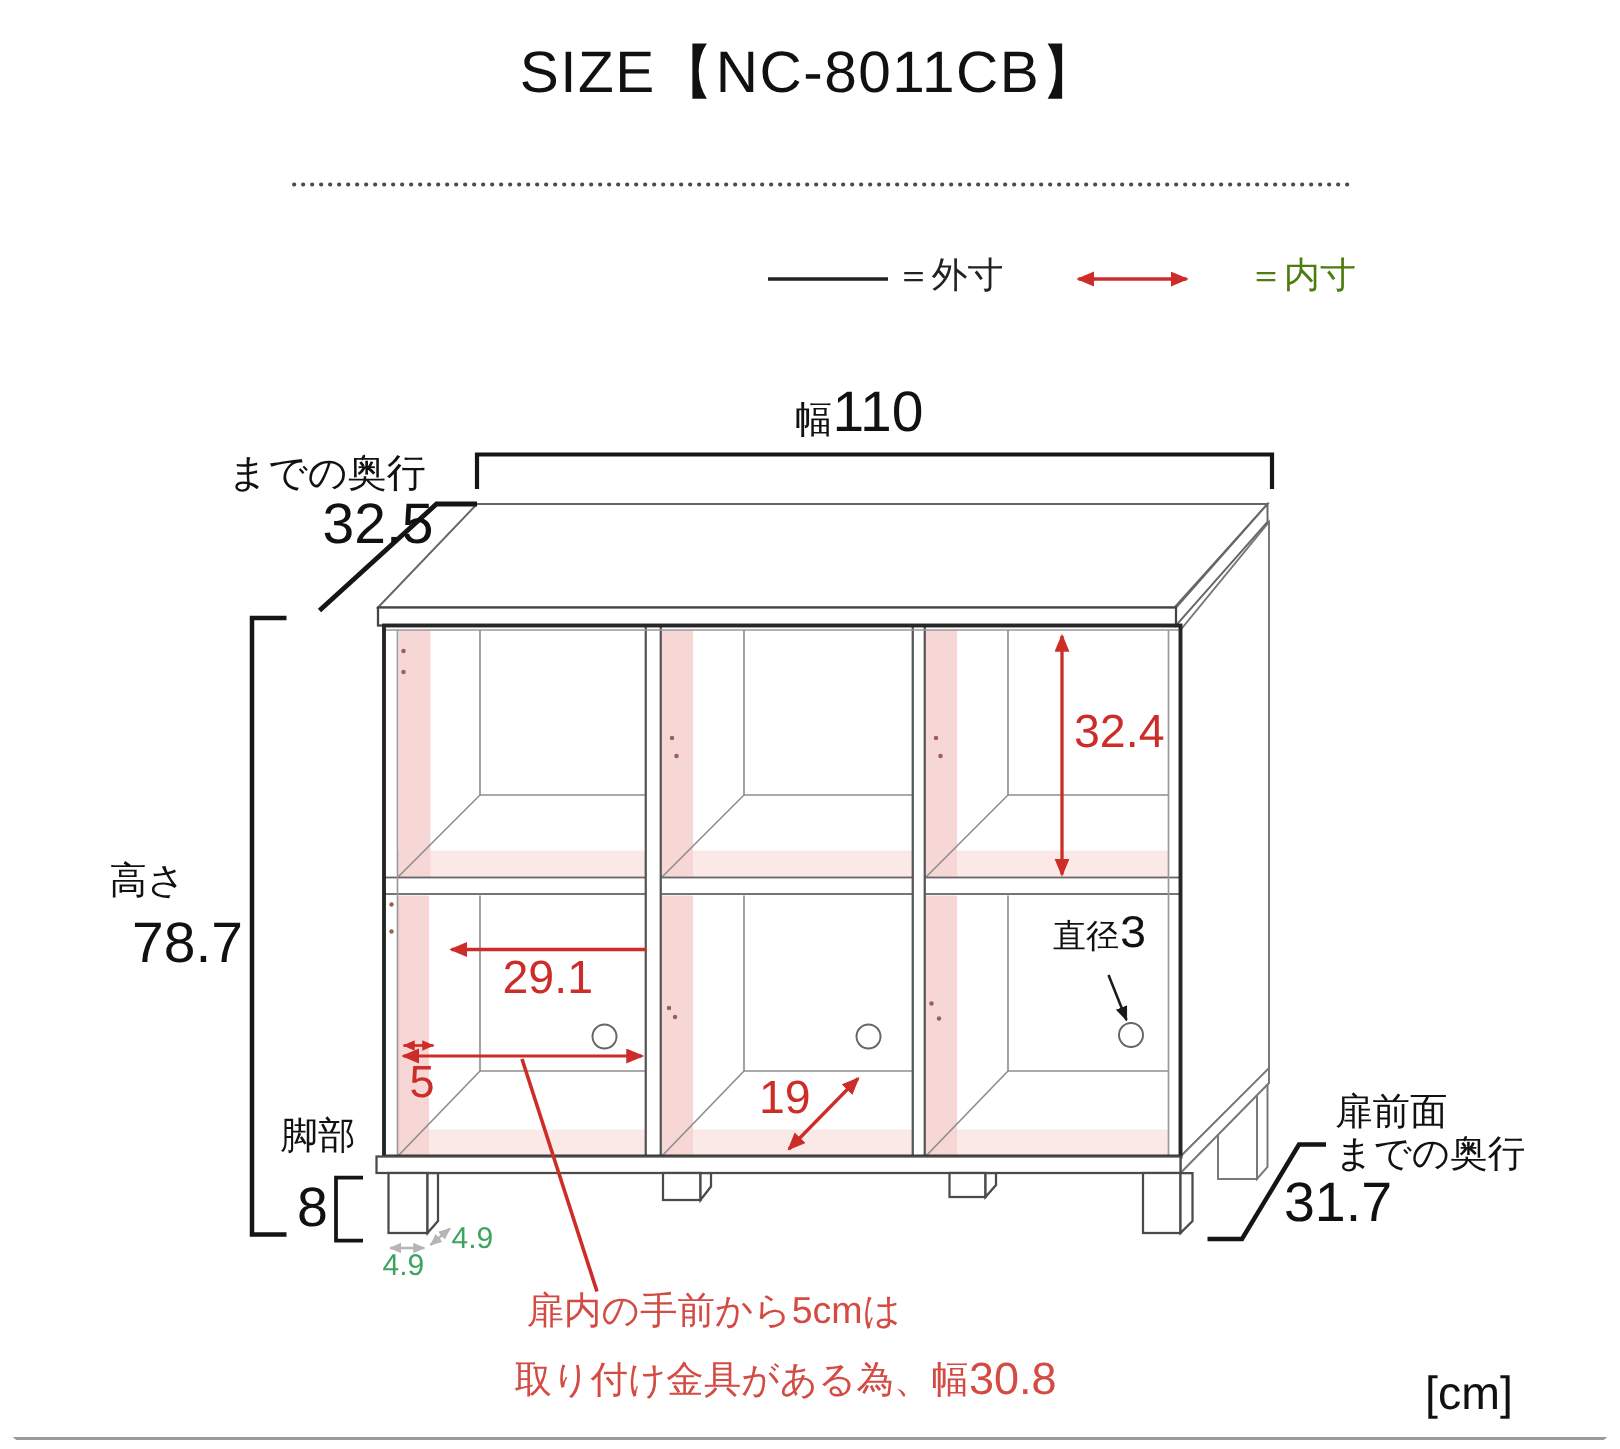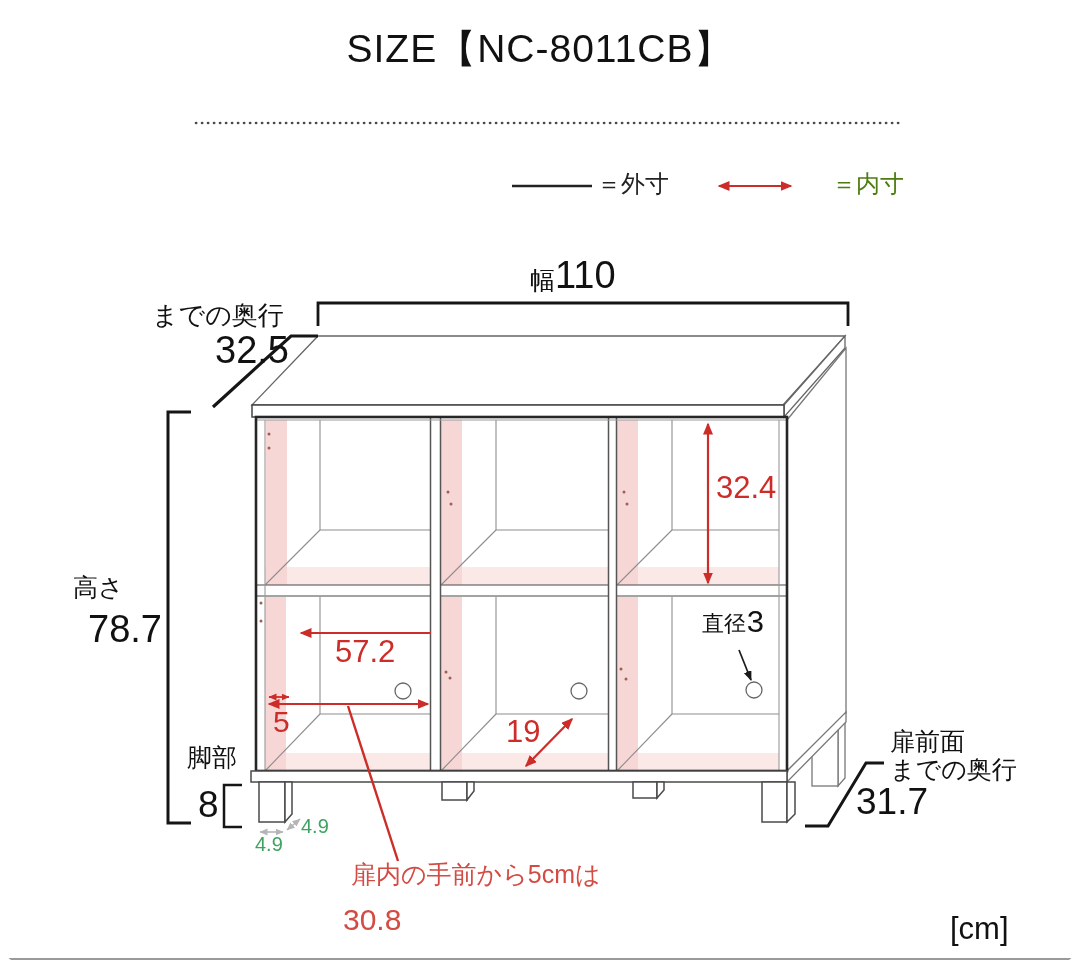--- a/index.html
+++ b/index.html
@@ -220,36 +220,37 @@
   <div class="lbl topdepth-l">までの奥行</div>
   <div class="lbl topdepth-v">32.5</div>
 
   <div class="lbl height-l">高さ</div>
   <div class="lbl height-v">78.7</div>
 
   <div class="lbl leg-l">脚部</div>
   <div class="lbl leg-v">8</div>
 
   <div class="lbl innerh red">32.4</div>
-  <div class="lbl innerw red">57.2</div>
+  <div class="lbl innerw red">29.1</div>
   <div class="lbl margin5 red">5</div>
   <div class="lbl innerd red">19</div>
 
   <div class="lbl holedia">
     <span class="k">直径</span>
     <span class="v">3</span>
   </div>
 
   <div class="lbl fdepth1">扉前面</div>
   <div class="lbl fdepth2">までの奥行</div>
   <div class="lbl fdepth-v">31.7</div>
 
   <div class="lbl legdim-a green">4.9</div>
   <div class="lbl legdim-b green">4.9</div>
 
   <div class="lbl note1">扉内の手前から5cmは</div>
   <div class="lbl note2">
+    <span class="p">取り付け金具がある為、幅</span>
     <span class="v">30.8</span>
   </div>
 
   <div class="lbl unit">[cm]</div>
 
 </div>
 
 </body></html>

